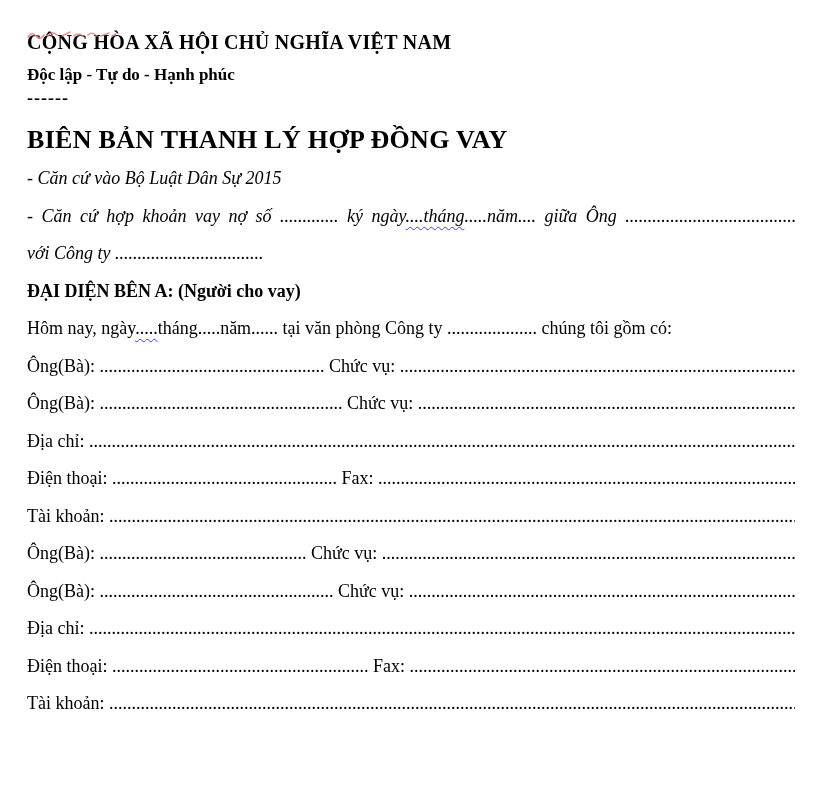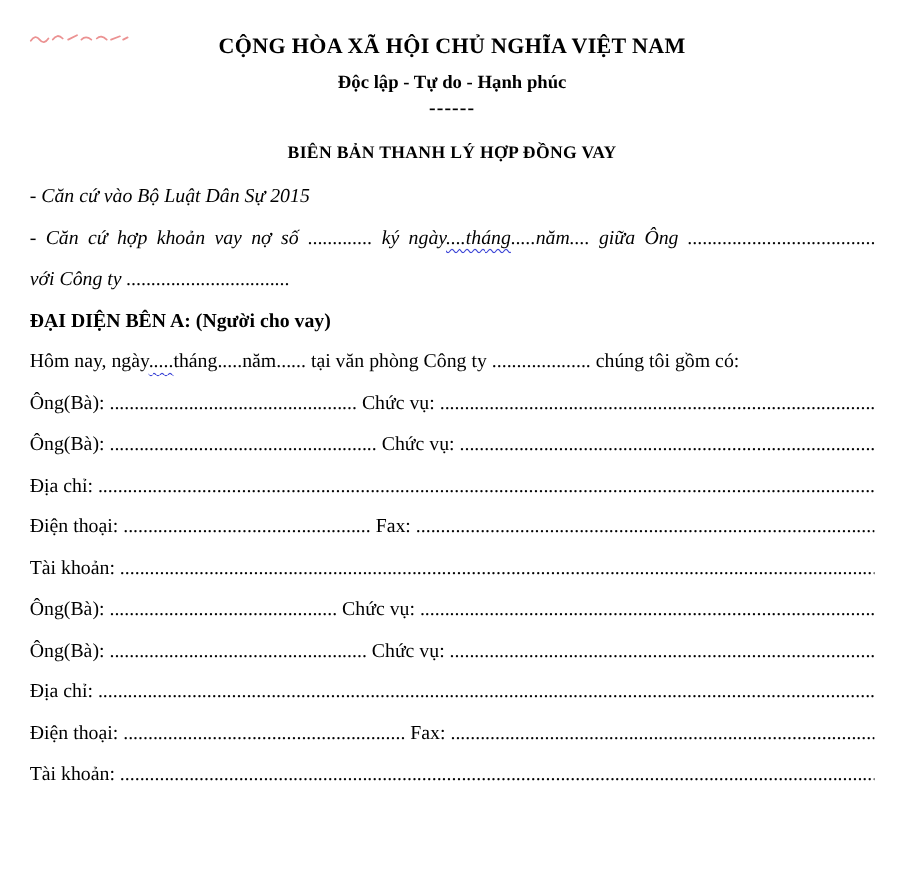--- a/index.html
+++ b/index.html
@@ -2,26 +2,26 @@
 <html><head>
 <meta charset="utf-8">
 <style>
   html,body{margin:0;padding:0;}
   body{
     width:822px;height:800px;background:#ffffff;color:#000;
     font-family:"Liberation Serif","DejaVu Serif",serif;
     overflow:hidden;position:relative;
   }
   .page{position:relative;width:822px;height:800px;padding:0 27px;box-sizing:border-box;}
-  .center{text-align:center;}
+  .center{}
   .italic{font-style:italic;}
   .national-title{margin-top:30px;line-height:24px;font-size:20px;font-weight:bold;letter-spacing:.3px;}
   .motto{margin-top:9px;line-height:24px;font-size:17px;font-weight:bold;}
   .divider{margin-top:2px;line-height:18px;font-size:18px;letter-spacing:1px;font-weight:bold;}
-  .doc-title{margin-top:21px;line-height:24px;font-size:16px;font-weight:bold;letter-spacing:.3px;}
+  .doc-title{margin-top:21px;line-height:24px;font-size:26px;font-weight:bold;letter-spacing:.3px;}
   .body-block{margin-top:8px;}
   p.line{
     margin:0;line-height:37.5px;font-size:18px;
     white-space:nowrap;overflow:hidden;
   }
   p.just{word-spacing:4px;}
   .wavy{
     text-decoration:underline;
     text-decoration-style:wavy;
     text-decoration-color:#3c45d6;

